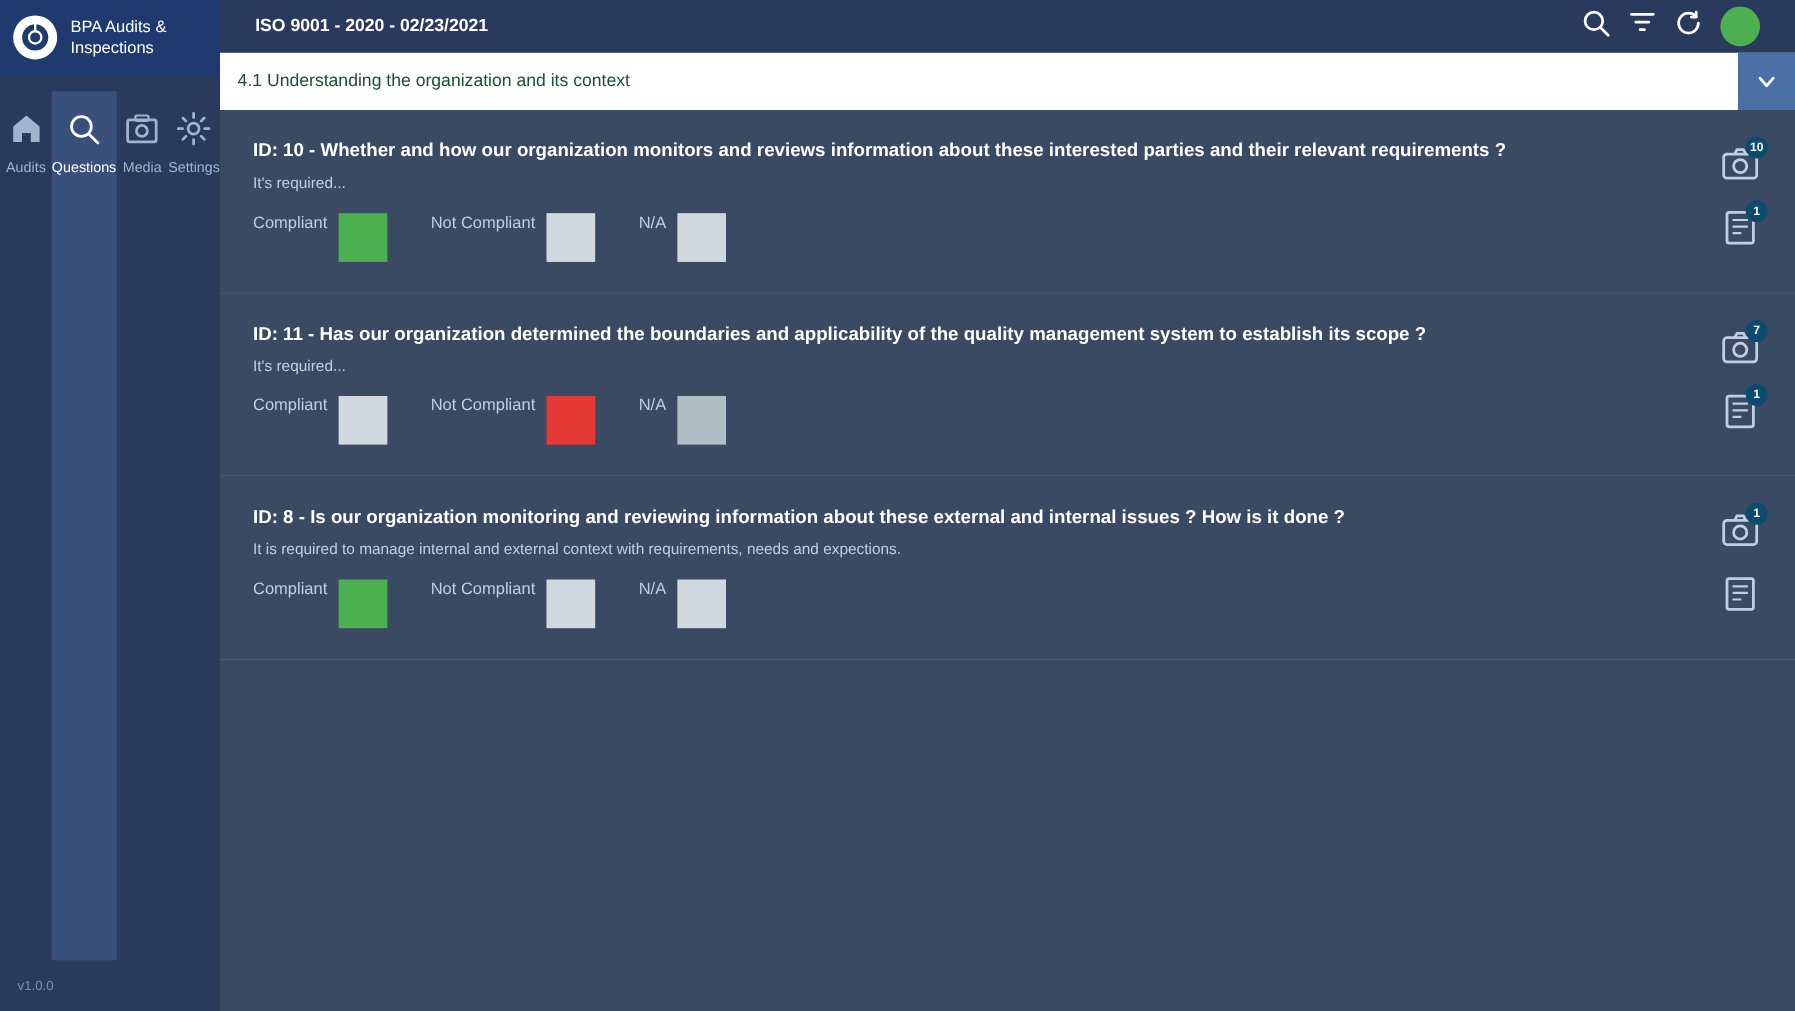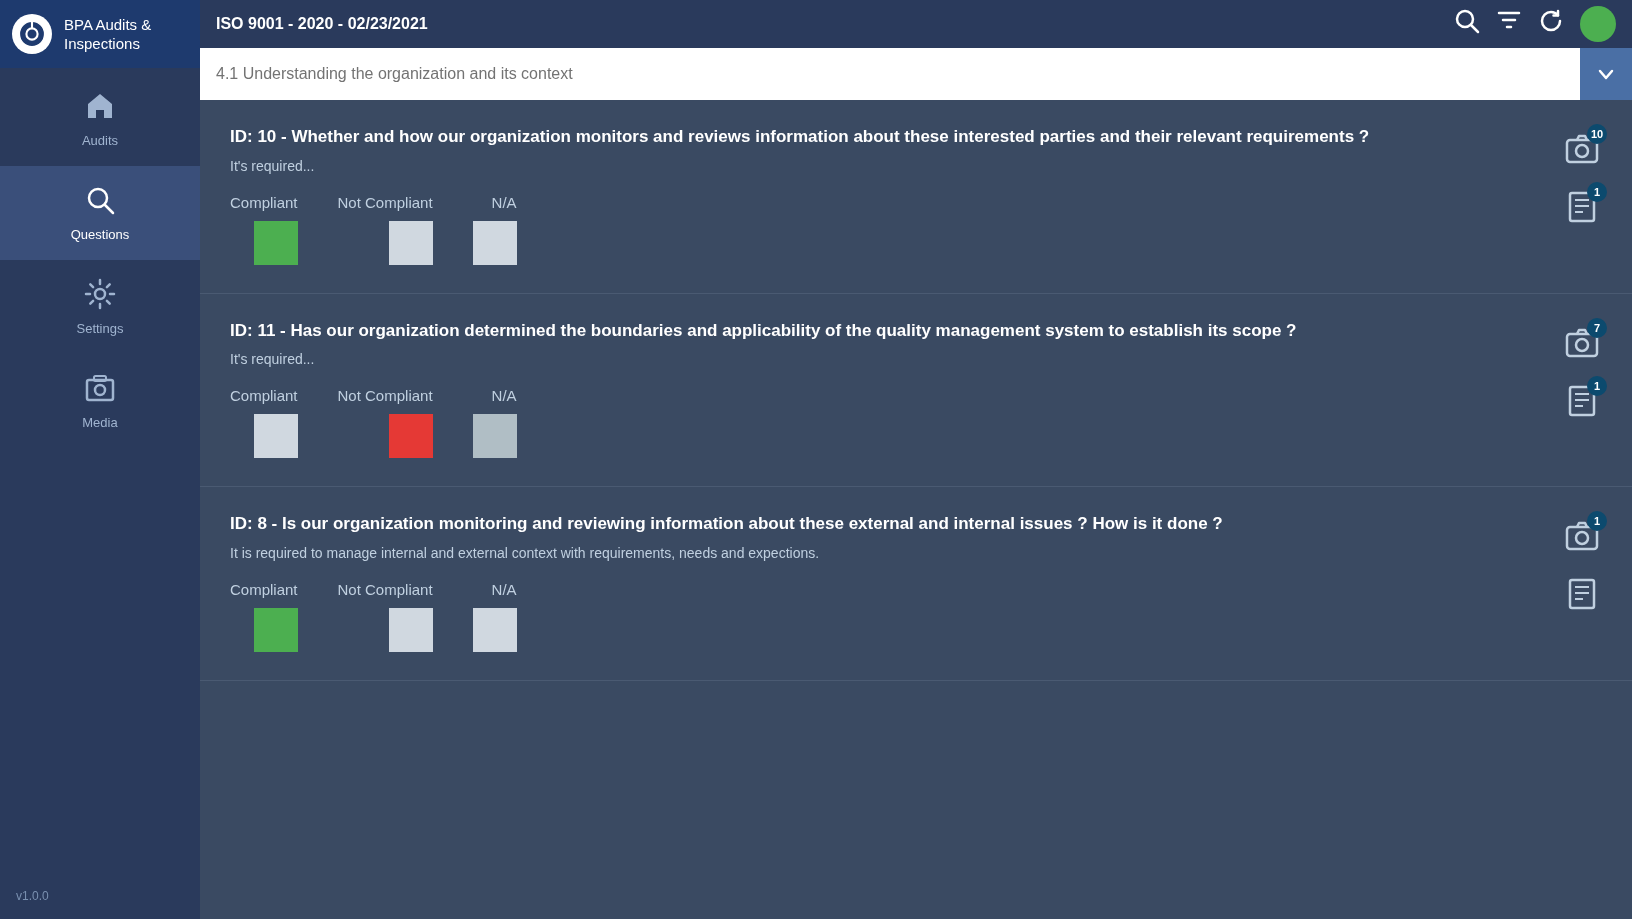--- a/index.html
+++ b/index.html
@@ -51,24 +51,24 @@
 
     .sidebar-title {
       color: #fff;
       font-size: 15px;
       font-weight: normal;
       line-height: 1.3;
     }
 
     .sidebar-nav {
       display: flex;
-      flex-direction: column;
+      flex-direction: row;
       width: 100%;
       flex: 1;
-      padding-top: 4px;
+      padding-top: 15px;
     }
 
     .sidebar-item {
       display: flex;
       flex-direction: column;
       align-items: center;
       padding: 18px 0;
       cursor: pointer;
       width: 100%;
       color: #a0b4d0;
@@ -104,21 +104,21 @@
       overflow: hidden;
     }
 
     
     .topbar {
       background: #2a3a5c;
       height: 48px;
       display: flex;
       align-items: center;
       justify-content: space-between;
-      padding: 0 16px;
+      padding: 0 32px;
       flex-shrink: 0;
     }
 
     .topbar-title {
       color: #fff;
       font-size: 16px;
       font-weight: bold;
     }
 
     .topbar-actions {
@@ -212,23 +212,22 @@
     }
 
     .answer-row {
       display: flex;
       align-items: center;
       gap: 40px;
     }
 
     .answer-option {
       display: flex;
-      align-items: flex-end;
+      align-items: flex-start;
       gap: 10px;
-      flex-direction: column;
     }
 
     .answer-label {
       color: #c0d0e0;
       font-size: 15px;
     }
 
     .answer-box {
       width: 44px;
       height: 44px;
@@ -310,36 +309,36 @@
           <circle cx="14" cy="14" r="9" stroke="#fff" stroke-width="2.5" fill="none"></circle>
           <line x1="21" y1="21" x2="29" y2="29" stroke="#fff" stroke-width="2.5" stroke-linecap="round"></line>
         </svg>
       </div>
       <div class="sidebar-item-label">Questions</div>
     </div>
 
     <div class="sidebar-item">
       <div class="sidebar-item-icon">
         <svg width="32" height="32" viewBox="0 0 32 32" fill="none" xmlns="http://www.w3.org/2000/svg">
-          <circle cx="16" cy="16" r="5" stroke="#a0b4d0" stroke-width="2.5" fill="none"></circle>
-          <path d="M16 2v4M16 26v4M2 16h4M26 16h4M6.3 6.3l2.8 2.8M22.9 22.9l2.8 2.8M25.7 6.3l-2.8 2.8M9.1 22.9l-2.8 2.8" stroke="#a0b4d0" stroke-width="2.5" stroke-linecap="round"></path>
-        </svg>
-      </div>
-      <div class="sidebar-item-label">Settings</div>
+          <rect x="3" y="8" width="26" height="20" rx="2" stroke="#a0b4d0" stroke-width="2.5" fill="none"></rect>
+          <circle cx="16" cy="18" r="5" stroke="#a0b4d0" stroke-width="2.5" fill="none"></circle>
+          <rect x="10" y="4" width="12" height="5" rx="1.5" stroke="#a0b4d0" stroke-width="2" fill="none"></rect>
+        </svg>
+      </div>
+      <div class="sidebar-item-label">Media</div>
     </div>
 
     <div class="sidebar-item">
       <div class="sidebar-item-icon">
         <svg width="32" height="32" viewBox="0 0 32 32" fill="none" xmlns="http://www.w3.org/2000/svg">
-          <rect x="3" y="8" width="26" height="20" rx="2" stroke="#a0b4d0" stroke-width="2.5" fill="none"></rect>
-          <circle cx="16" cy="18" r="5" stroke="#a0b4d0" stroke-width="2.5" fill="none"></circle>
-          <rect x="10" y="4" width="12" height="5" rx="1.5" stroke="#a0b4d0" stroke-width="2" fill="none"></rect>
-        </svg>
-      </div>
-      <div class="sidebar-item-label">Media</div>
+          <circle cx="16" cy="16" r="5" stroke="#a0b4d0" stroke-width="2.5" fill="none"></circle>
+          <path d="M16 2v4M16 26v4M2 16h4M26 16h4M6.3 6.3l2.8 2.8M22.9 22.9l2.8 2.8M25.7 6.3l-2.8 2.8M9.1 22.9l-2.8 2.8" stroke="#a0b4d0" stroke-width="2.5" stroke-linecap="round"></path>
+        </svg>
+      </div>
+      <div class="sidebar-item-label">Settings</div>
     </div>
   </nav>
 
   <div class="sidebar-version">v1.0.0</div>
 </div>
 
 <div class="main">
 
   <div class="topbar">
     <div class="topbar-title">ISO 9001 - 2020 - 02/23/2021</div>
@@ -359,21 +358,21 @@
         <svg width="26" height="26" viewBox="0 0 26 26" fill="none" xmlns="http://www.w3.org/2000/svg">
           <path d="M22 13A9 9 0 1 1 13 4a9 9 0 0 1 7 3.3" stroke="#fff" stroke-width="2.5" fill="none" stroke-linecap="round"></path>
           <polyline points="20,3 20,7.5 15.5,7.5" stroke="#fff" stroke-width="2.5" fill="none" stroke-linecap="round" stroke-linejoin="round"></polyline>
         </svg>
       </div>
       <div class="avatar-circle"></div>
     </div>
   </div>
 
   <div class="dropdown-bar">
-    <div style="flex:1; font-size:16px; color:#737373;">4.1 Understanding the organization and its context</div>
+    <div style="flex:1; font-size:16px; color:#14532d;">4.1 Understanding the organization and its context</div>
     <div class="dropdown-arrow">
       <svg width="22" height="22" viewBox="0 0 22 22" fill="none" xmlns="http://www.w3.org/2000/svg">
         <polyline points="5,8 11,15 17,8" stroke="#fff" stroke-width="2.5" fill="none" stroke-linecap="round" stroke-linejoin="round"></polyline>
       </svg>
     </div>
   </div>
 
   <div class="content">
 
     <div class="question-card">

